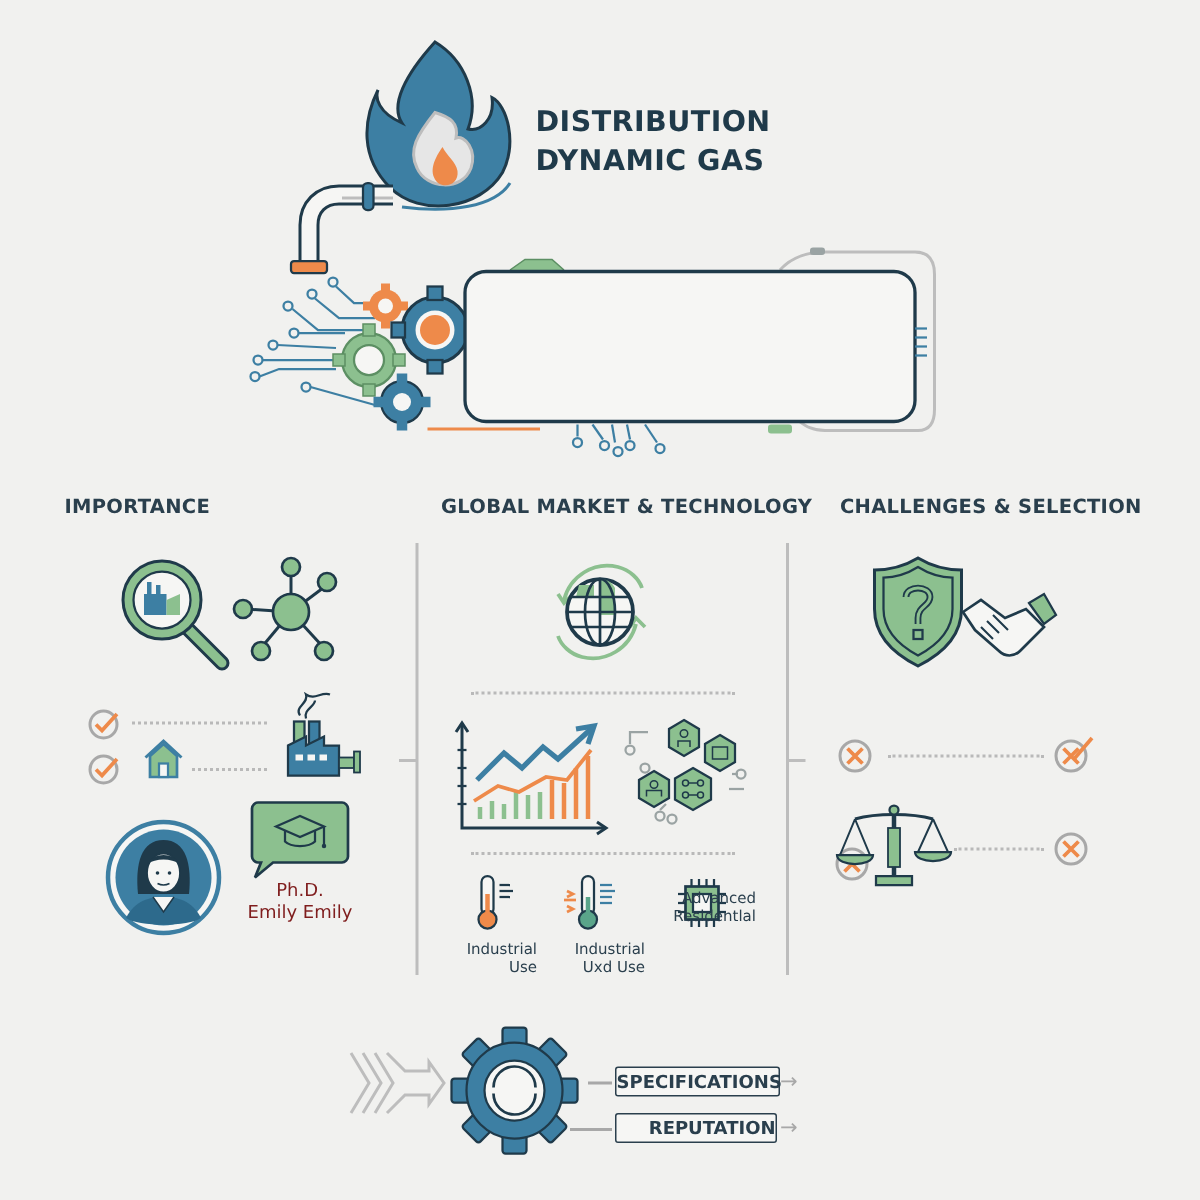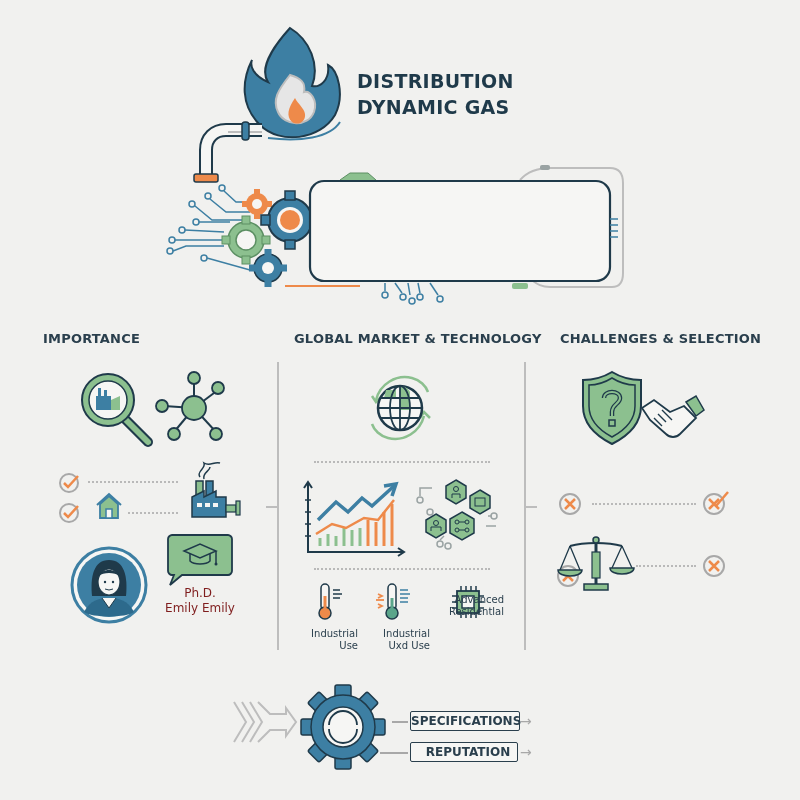--- a/index.html
+++ b/index.html
@@ -428,14 +428,14 @@
     <circle r="32" fill="#3d7fa3" stroke="#1f3a4a" stroke-width="1.5"></circle>
     <circle r="20" fill="#f6f6f4" stroke="#1f3a4a" stroke-width="1.5"></circle>
     <path d="M-14 -2 A14 14 0 0 1 14 -2" fill="none" stroke="#1f3a4a" stroke-width="1.8"></path>
     <path d="M14 2 A14 14 0 0 1 -14 2" fill="none" stroke="#1f3a4a" stroke-width="1.8"></path>
   </g>
 </svg>
 <div class="abs" style="left:392px;top:721px;width:16px;height:2px;background:#a8a8a8;"></div>
 <div class="abs pill" style="left:410px;top:711px;width:108px;">SPECIFICATIONS</div>
 <div class="abs" style="left:520px;top:712px;color:#a8a8a8;font-size:14px;line-height:18px;">→</div>
 <div class="abs" style="left:380px;top:752px;width:28px;height:2px;background:#a8a8a8;"></div>
-<div class="abs pill" style="left:410px;top:742px;width:108px;text-align:center;padding-left:8px;box-sizing:border-box;">REPUTATION</div>
+<div class="abs pill" style="left:410px;top:742px;width:108px;text-align:right;padding-left:8px;box-sizing:border-box;">REPUTATION</div>
 <div class="abs" style="left:520px;top:743px;color:#a8a8a8;font-size:14px;line-height:18px;">→</div>
 
 </body></html>

